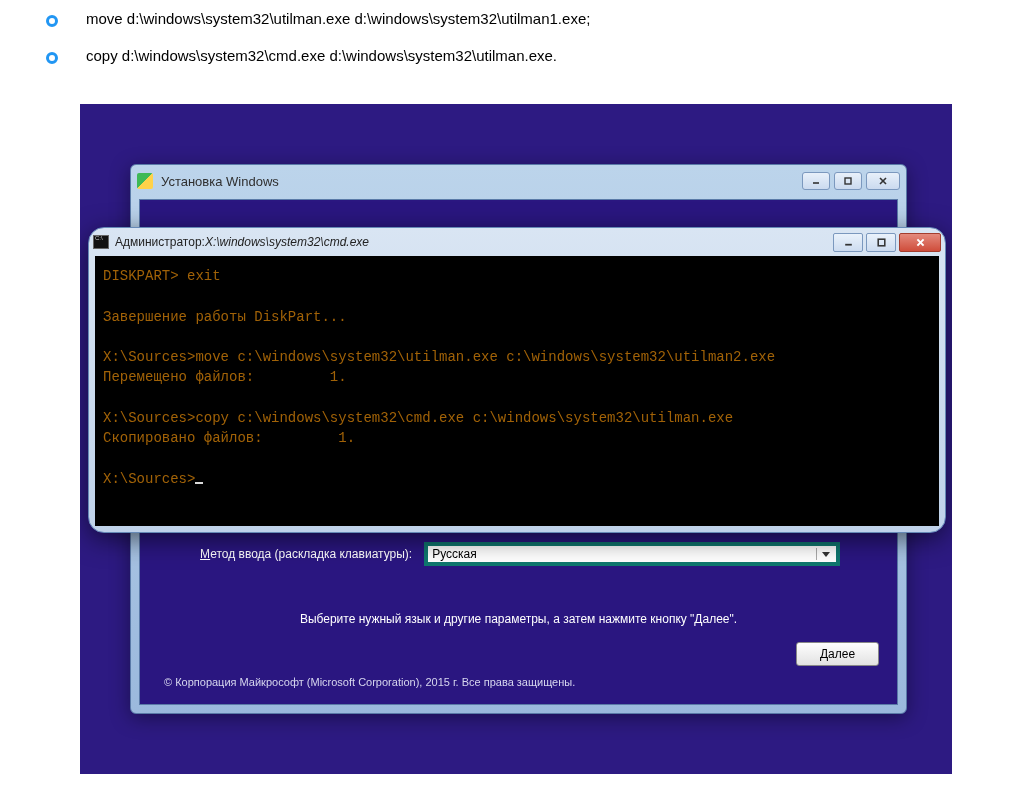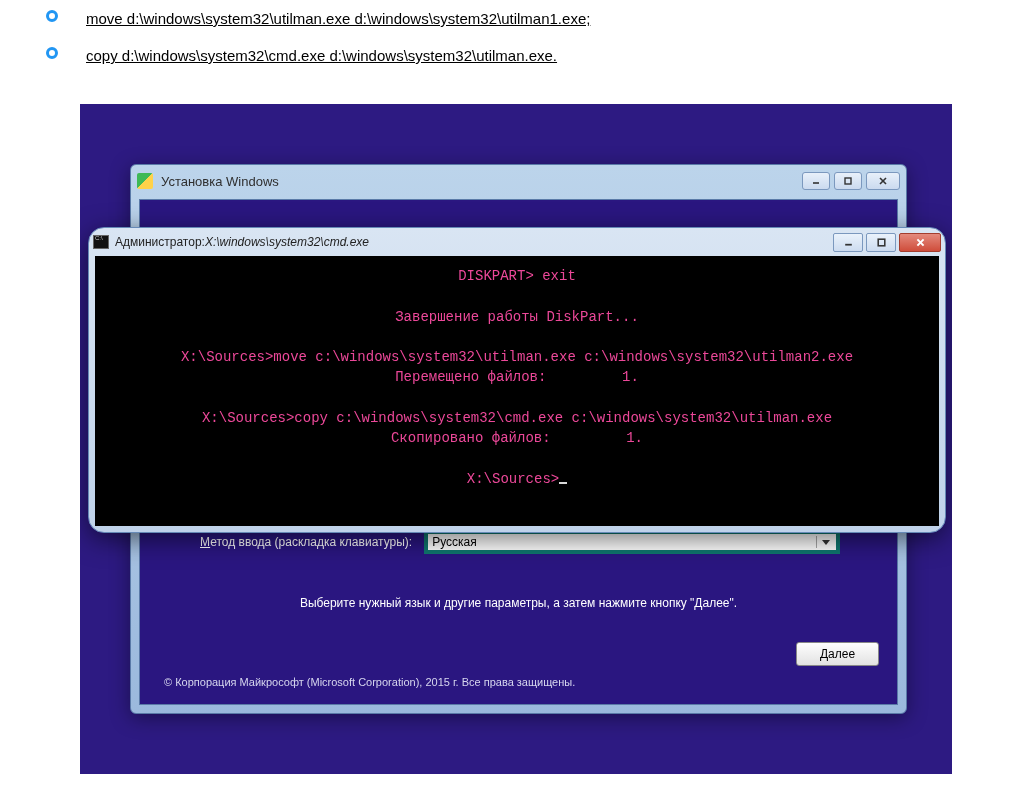--- a/index.html
+++ b/index.html
@@ -9,23 +9,22 @@
       width: 1024px;
       height: 788px;
       overflow: hidden;
     }
 
     .article-list {
       padding: 10px 0 20px 0;
     }
     .article-item {
       display: flex;
-      align-items: flex-start;
+      align-items: flex-end;
       margin-bottom: 20px;
-      text-decoration: underline;
     }
     .bullet-ring {
       width: 12px; height: 12px;
       border: 3px solid #2196f3;
       border-radius: 50%;
       margin-left: 46px;
       flex-shrink: 0;
     }
     .article-cmd {
       margin-left: 28px;
@@ -95,20 +94,21 @@
       left: 8px; right: 8px; top: 34px; bottom: 8px;
       background: #2a1680;
       border: 1px solid #5a7aa8;
     }
 
     .input-row {
       position: absolute;
       left: 60px; width: 640px;
       display: flex;
       align-items: center;
+      margin-top: 12px;
     }
     .input-row.kbd { top: 330px; }
     .field-label {
       color: #fff;
       font-size: 12px;
       margin-right: 12px;
       white-space: nowrap;
     }
     .field-label u { text-decoration: underline; }
     .select {
@@ -135,21 +135,21 @@
     .select .chev::after {
       content: "";
       border-left: 4px solid transparent;
       border-right: 4px solid transparent;
       border-top: 5px solid #333;
     }
 
     .hint-text {
       position: absolute;
       left: 0; right: 0;
-      top: 396px;
+      top: 412px;
       text-align: center;
       color: #fff;
       font-size: 12px;
     }
 
     .next-btn {
       position: absolute;
       right: 18px; bottom: 38px;
       width: 83px; height: 24px;
       background: linear-gradient(#fefefe, #e2e2e2);
@@ -222,28 +222,27 @@
       border-color: #a33d2e;
       color: #fff;
     }
     .cmd-btn svg { width: 11px; height: 11px; }
     .cmd-btn.close svg { stroke: #fff; }
 
     .cmd-body {
       position: absolute;
       left: 6px; right: 6px; top: 28px; bottom: 6px;
       background: #000;
-      color: #ec4899;
+      color: #a16207;
       font-family: "Consolas", "Courier New", monospace;
       font-size: 14px;
       line-height: 1.45;
       padding: 10px 8px;
       white-space: pre;
       overflow: hidden;
-      text-align: center;
     }
     .cursor {
       display: inline-block;
       width: 8px; height: 2px;
       background: #d9d9d9;
       vertical-align: -1px;
     }
   </style>
 </head>
 <body>

